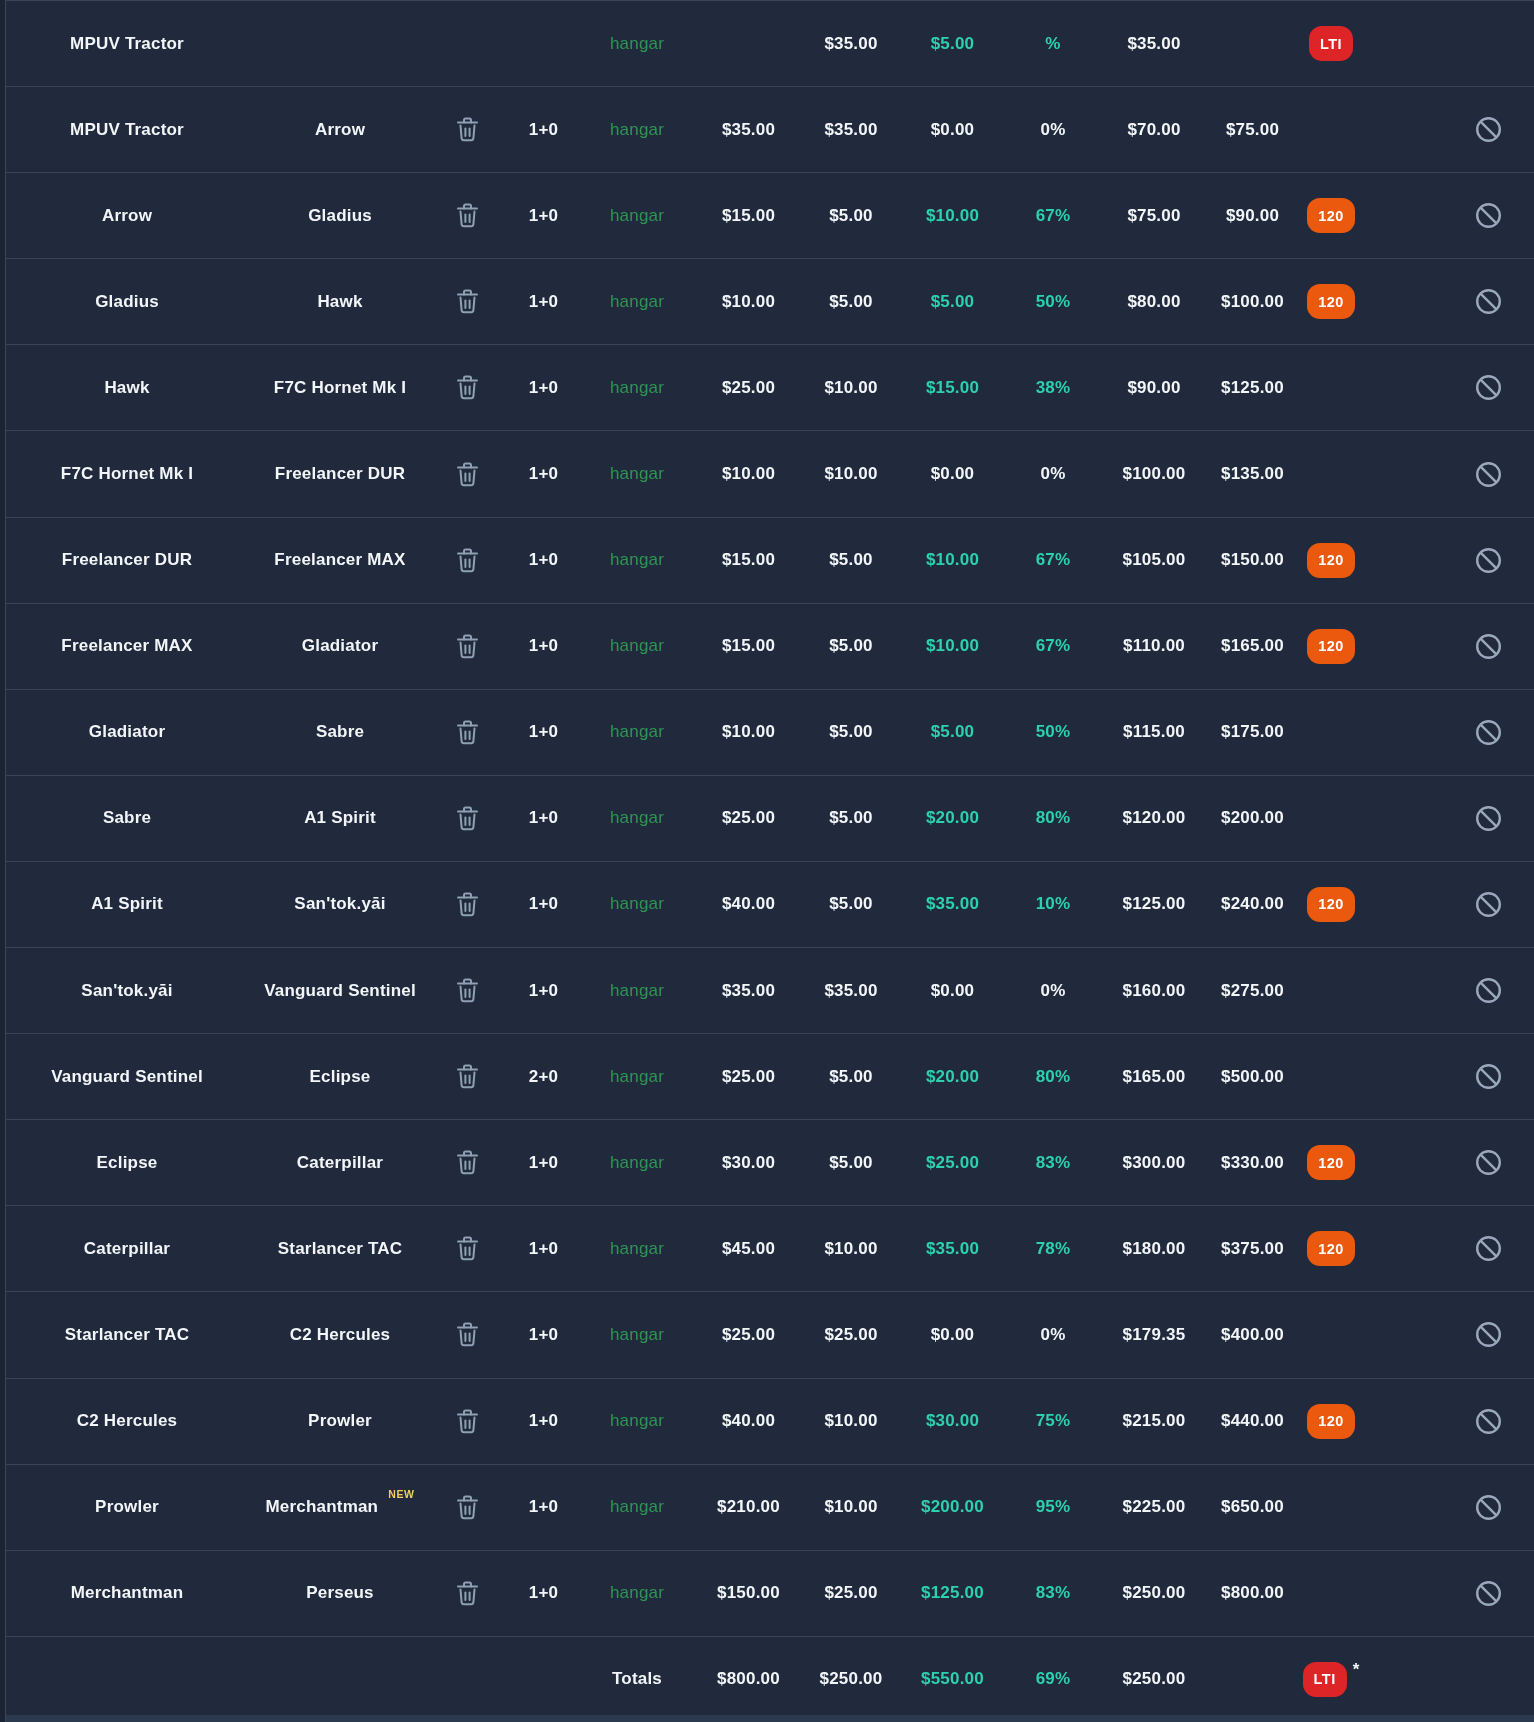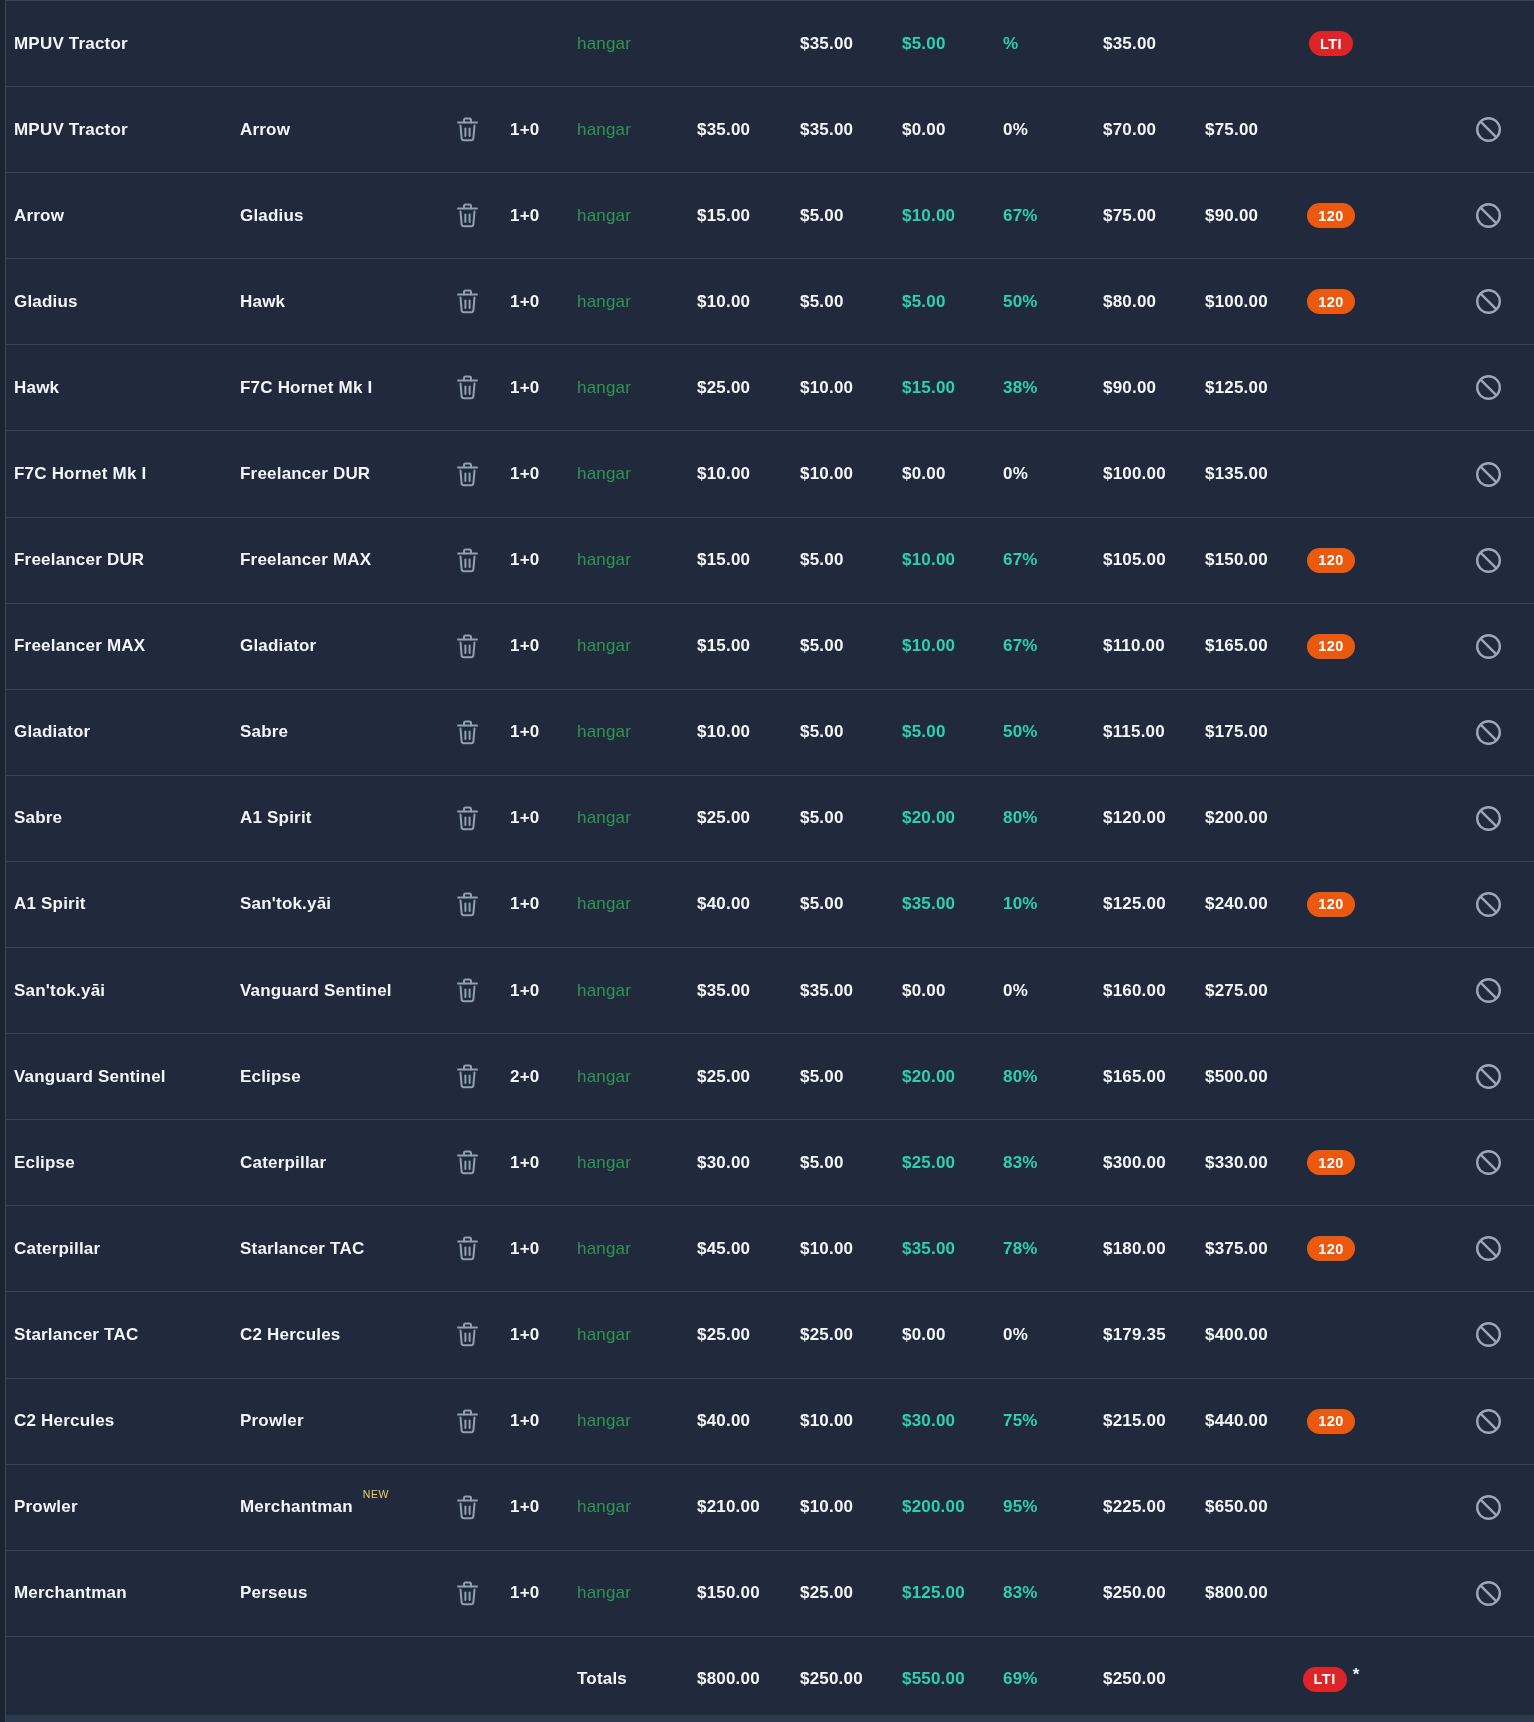--- a/index.html
+++ b/index.html
@@ -5,45 +5,45 @@
   :root{
     --bg:#202a3c; --page:#1b2433; --sep:#3a4557; --text:#f3f6f9;
     --teal:#2dd0b0; --green:#2f9552; --icon:#8fa0b5; --proh:#9aa8bd;
     --red:#dd2427; --orange:#eb590e; --gold:#efce62;
   }
   *{box-sizing:border-box;margin:0;padding:0}
   html,body{width:1534px;height:1722px;overflow:hidden}
   body{background:var(--page);font-family:"Liberation Sans","DejaVu Sans",sans-serif;position:relative}
   .table{
     position:absolute;left:5px;top:0;width:1529px;height:1722px;
-    background:var(--bg);border-left:1px solid var(--sep);
+    background:var(--bg);border-left:1px solid var(--sep);text-align:center;
   }
   .row{
     display:grid;
     grid-template-columns:226px 200px 54px 83px 120px 103px 102px 101px 100px 102px 95px 62px 1fr;
     align-items:center;height:86.1px;padding-left:8px;
     border-top:1px solid var(--sep);
   }
   .cell{font-size:17px;font-weight:600;color:var(--text);letter-spacing:.2px;white-space:nowrap}
   .c-loc{color:var(--green);font-weight:500}
   .c-qty{padding-left:16px}
   .teal{color:var(--teal)}
   .c-del{display:flex;justify-content:center}
   .trash-btn{background:none;border:none;padding:0;cursor:pointer;display:flex;align-items:center}
   .c-badge{display:flex;justify-content:center;overflow:visible}
   .pill{
     display:inline-flex;align-items:center;justify-content:center;
-    height:25px;padding:0 11px;border-radius:13px;
+    height:35px;padding:0 11px;border-radius:13px;
     color:#fff;font-size:14.5px;font-weight:700;letter-spacing:.5px;
   }
   .pill.lti{background:var(--red)}
   .pill.b120{background:var(--orange)}
   .c-proh{display:flex;justify-content:flex-end;padding-right:31px}
   .new-badge{
-    color:var(--gold);font-size:10.5px;font-weight:400;letter-spacing:.6px;
+    color:var(--gold);font-size:10.5px;font-weight:700;letter-spacing:.6px;
     vertical-align:top;position:relative;top:-9px;margin-left:10px;
   }
   .asterisk{color:var(--text);font-size:17px;font-weight:700;margin-left:6px;position:relative;top:-2px}
   .totals-label{font-weight:600}
   .scrollbar{
     position:absolute;left:0;bottom:0;width:1534px;height:7px;
     background:#2c3a50;
   }
   svg{display:block}
 </style>

